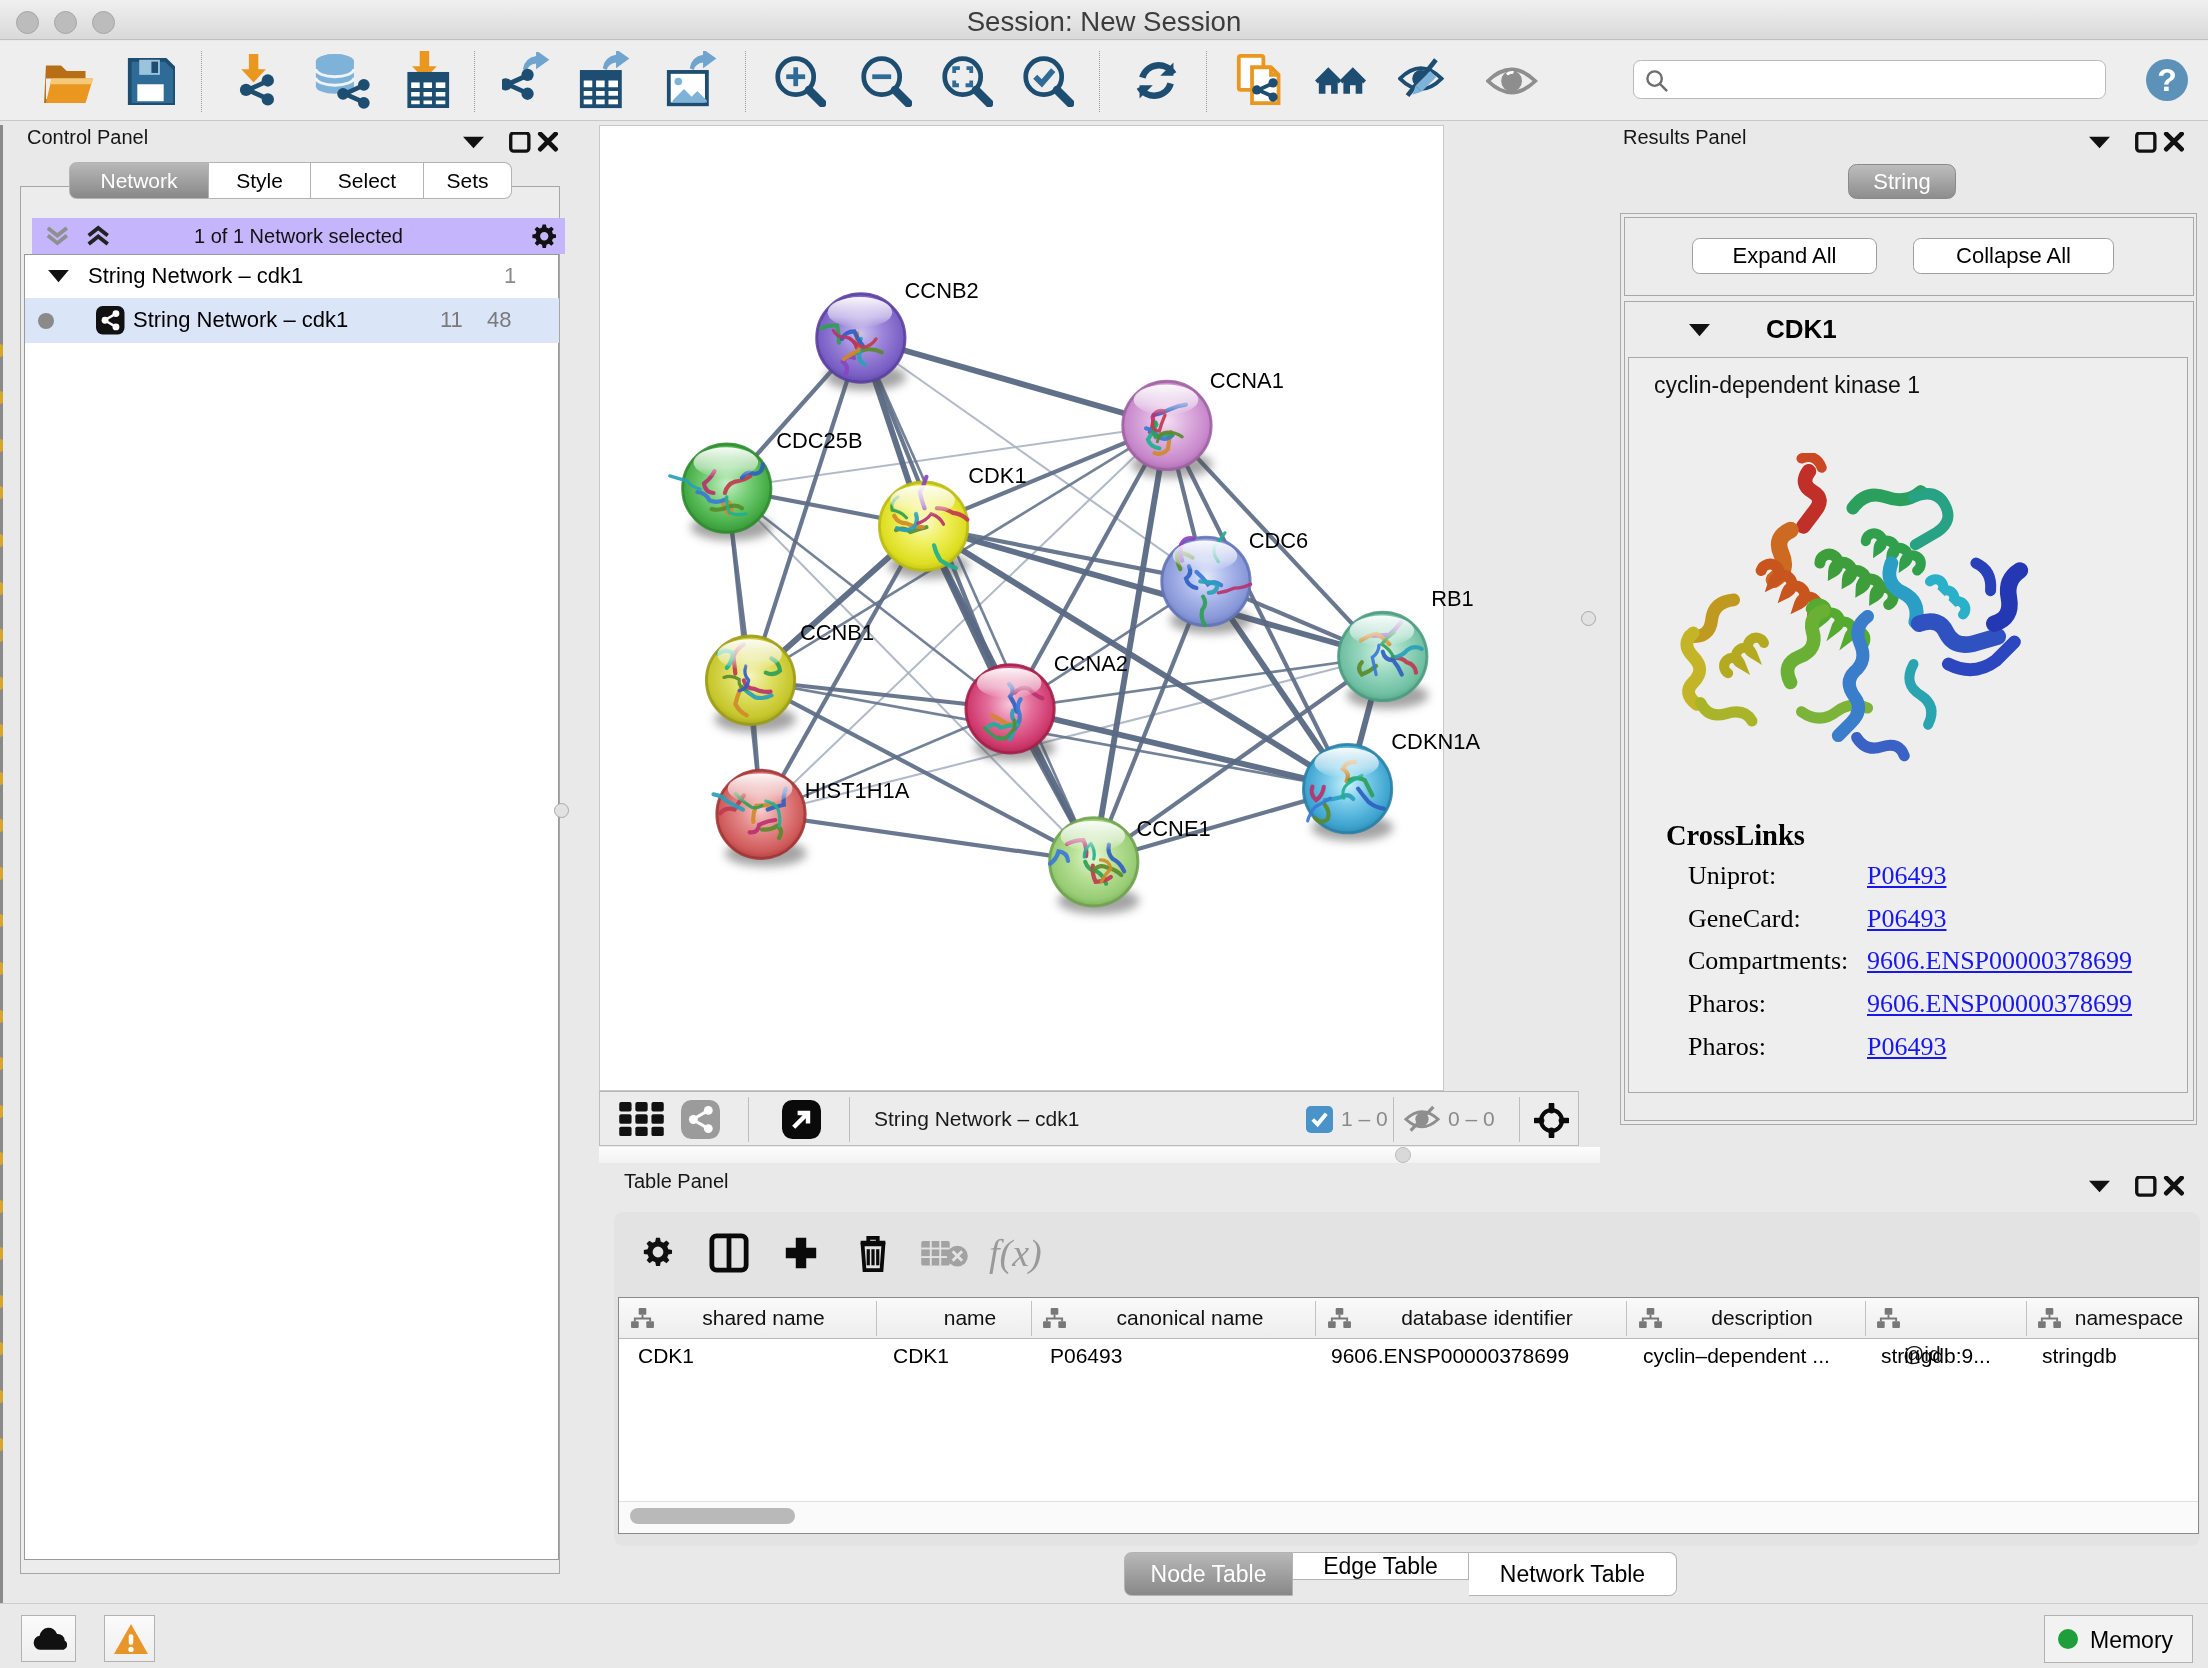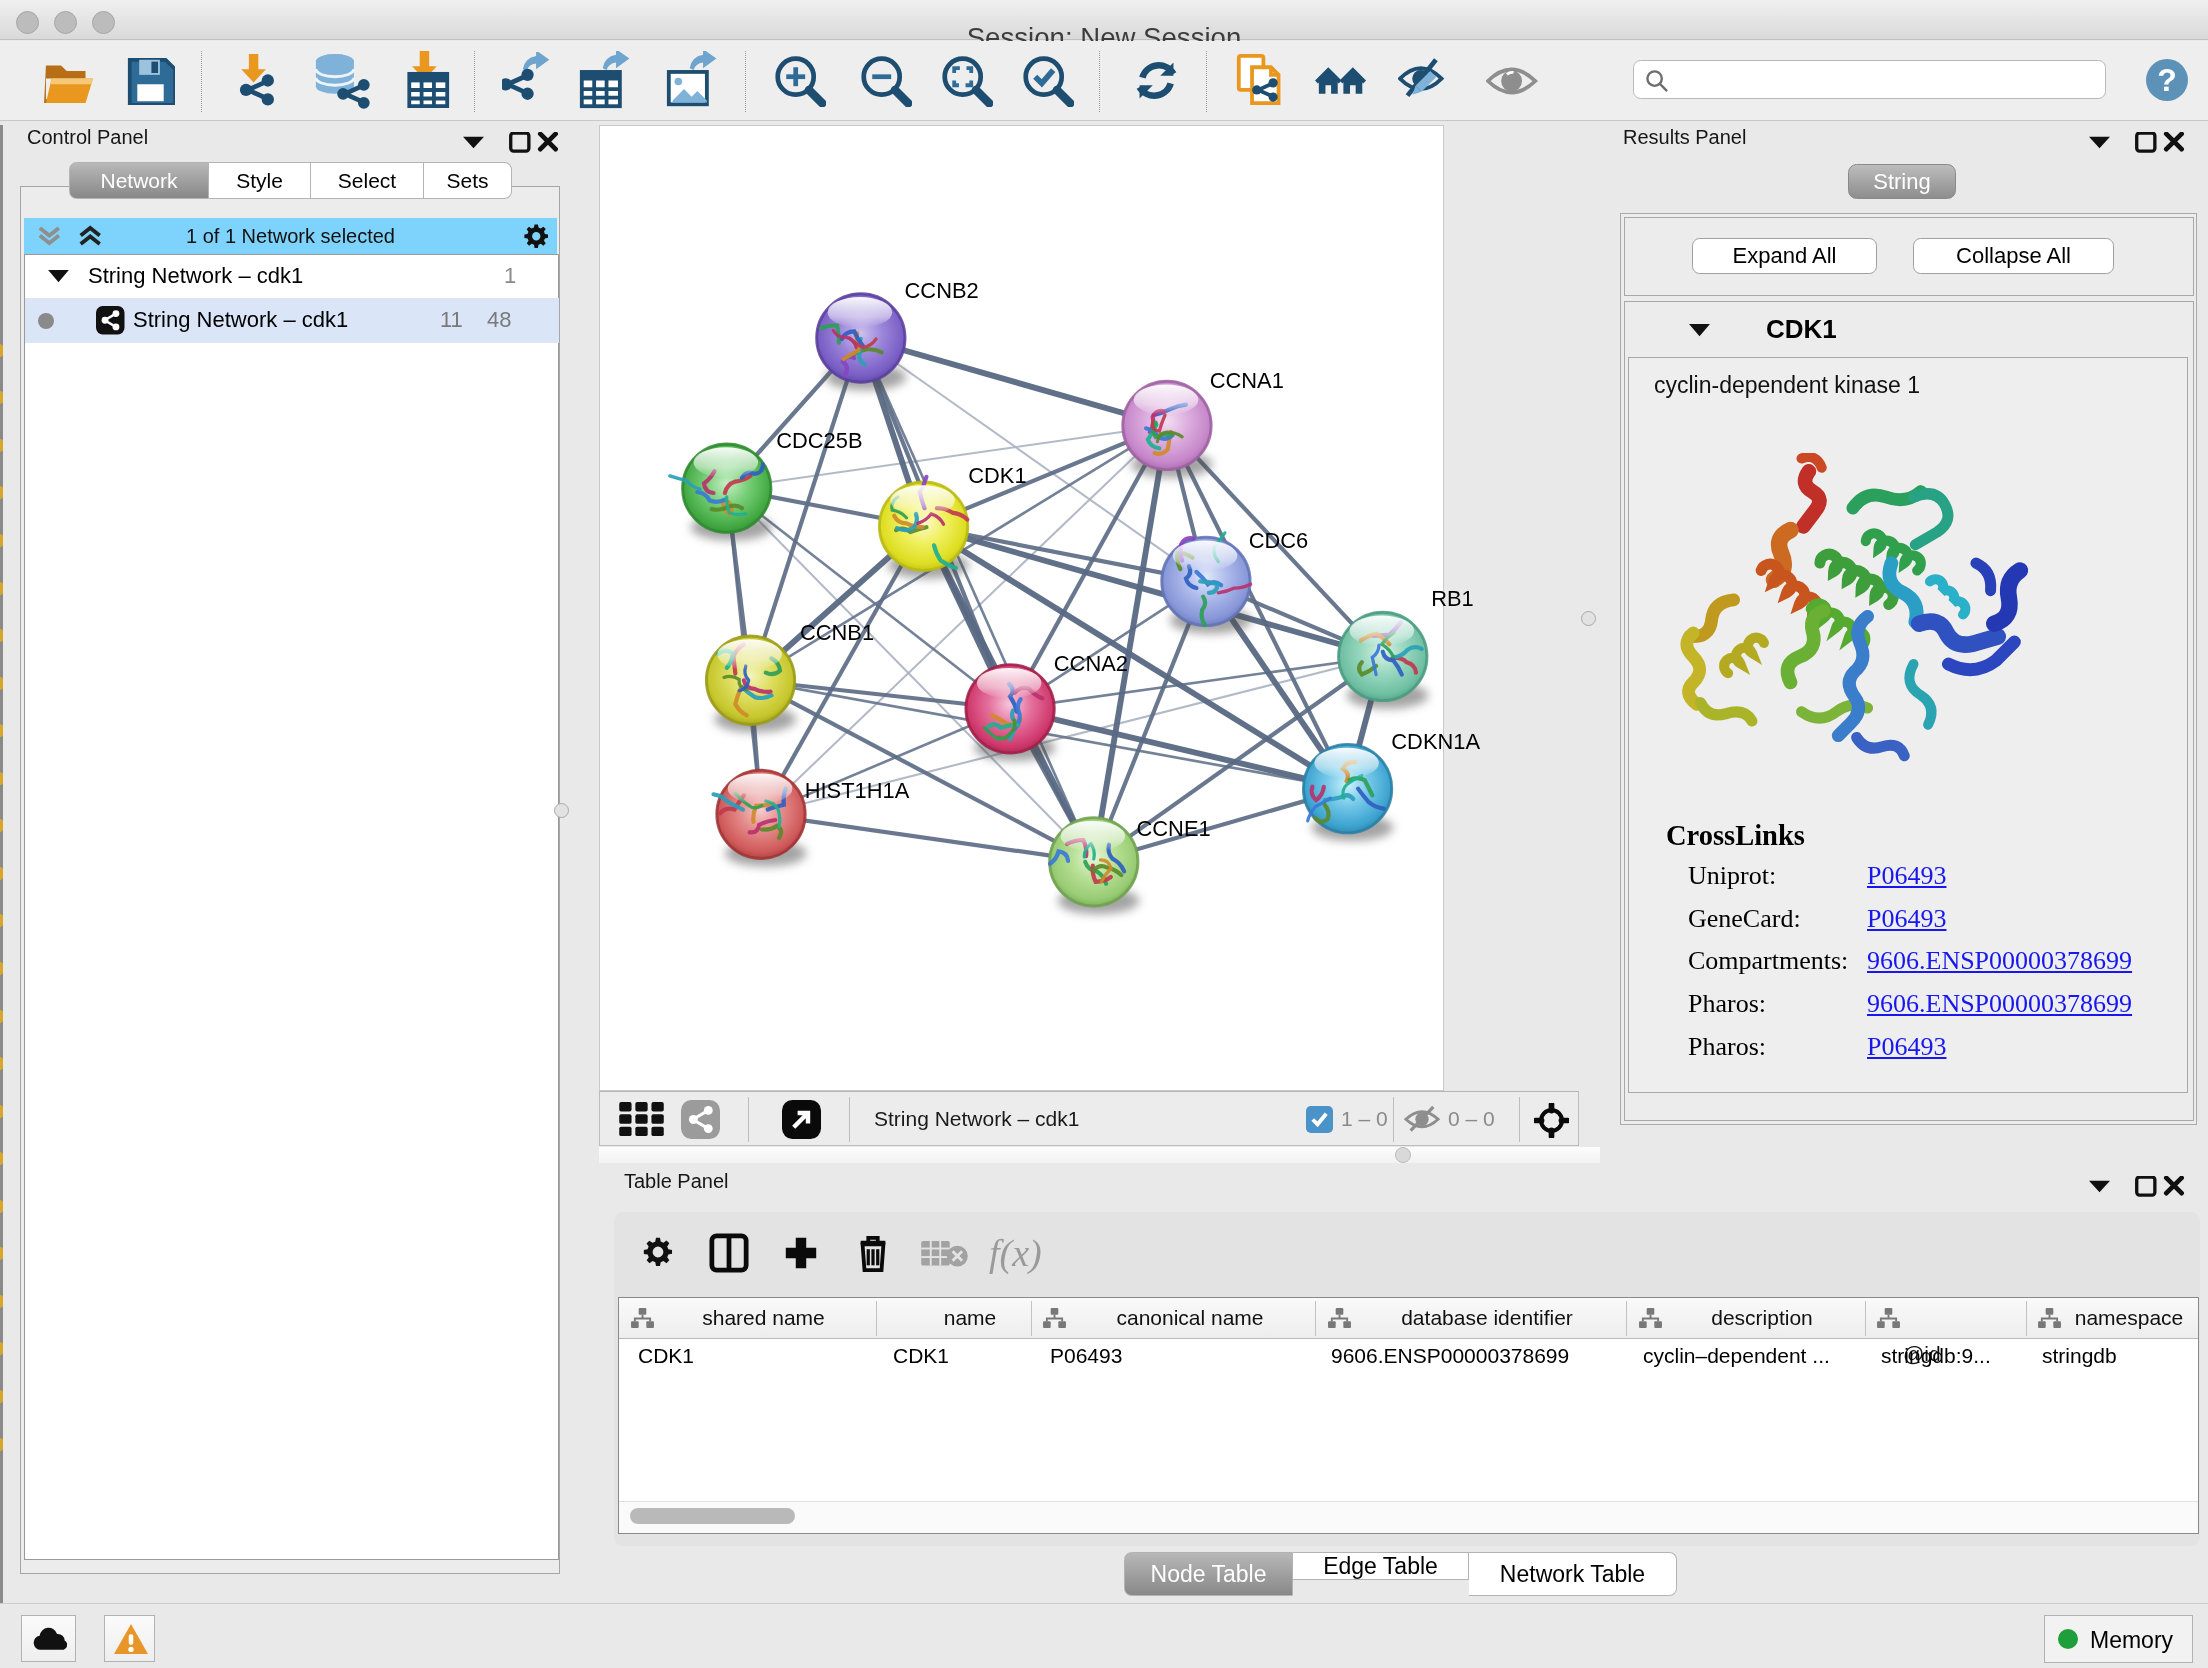--- a/index.html
+++ b/index.html
@@ -4,21 +4,21 @@
 <style>
 * { margin:0; padding:0; box-sizing:border-box; }
 html,body { width:2208px; height:1668px; background:#e9e9e9; font-family:"Liberation Sans", sans-serif; overflow:hidden; }
 .abs { position:absolute; }
 #win { position:relative; width:2208px; height:1668px; }
 #titlebar { position:absolute; left:0; top:0; width:2208px; height:40px;
   background:linear-gradient(#f0f0f0,#d9d9d9); border-bottom:1px solid #bfbfbf; }
 .tl { position:absolute; top:10.5px; width:23px; height:23px; border-radius:50%;
   background:#bcbcbc; border:1px solid #a6a6a6; }
 #title { position:absolute; top:5.7px; left:0; width:2208px; text-align:center;
-  font-size:27.6px; color:#3c3c3c;margin-top:16px; }
+  font-size:27.6px; color:#3c3c3c; }
 #toolbar { position:absolute; left:0; top:41px; width:2208px; height:80px;
   background:#eeeeee; border-bottom:1px solid #c8c8c8; }
 .tsep { position:absolute; top:9.5px; height:61px; width:0;
   border-left:1.9px dotted #9a9a9a; }
 .ticon { position:absolute; top:15px; }
 .ptitle { font-size:20px; color:#161616; }
 svg { display:block; }
 .tabseg { position:absolute; display:flex; z-index:6; }
 .tabseg .tab { height:37px; background:#ffffff; border:1px solid #b3b3b3; border-left:none;
   color:#000; font-size:21px; display:flex; align-items:center; justify-content:center; }
@@ -241,21 +241,21 @@
 <rect x="50" y="1" width="19" height="19" rx="3" fill="none" stroke="#111" stroke-width="3.5"></rect>
 <path d="M81 2 l16 16 M97 2 l-16 16" stroke="#111" stroke-width="5" stroke-linecap="round"></path>
 </svg>
 <div class="tabseg" style="left:69px;top:162px;">
 <div class="tab sel first" style="width:140px;">Network</div>
 <div class="tab" style="width:102px;">Style</div>
 <div class="tab" style="width:113px;">Select</div>
 <div class="tab last" style="width:88px;">Sets</div>
 </div>
 <div class="abs" style="left:20px;top:186px;width:540px;height:1388px;border:1px solid #a6a6a6;background:#ececec;"></div>
-<div class="abs" style="left:24px;top:218px;width:533px;height:36px;background:#7dd3fc;">
+<div class="abs" style="left:32px;top:218px;width:533px;height:36px;background:#c4b5fd;">
 <svg class="abs" style="left:13.3px;top:6.7px" width="76" height="23" viewBox="0 0 80 24">
 <g fill="none" stroke="#8f8f8f" stroke-width="4">
           <path d="M3 3 l10 8 l10 -8"></path>
           <path d="M3 11 l10 8 l10 -8"></path>
         </g>
 <g fill="none" stroke="#222" stroke-width="4">
           <path d="M46 11 l10 -8 l10 8"></path>
           <path d="M46 20 l10 -8 l10 8"></path>
         </g>
 </svg>

